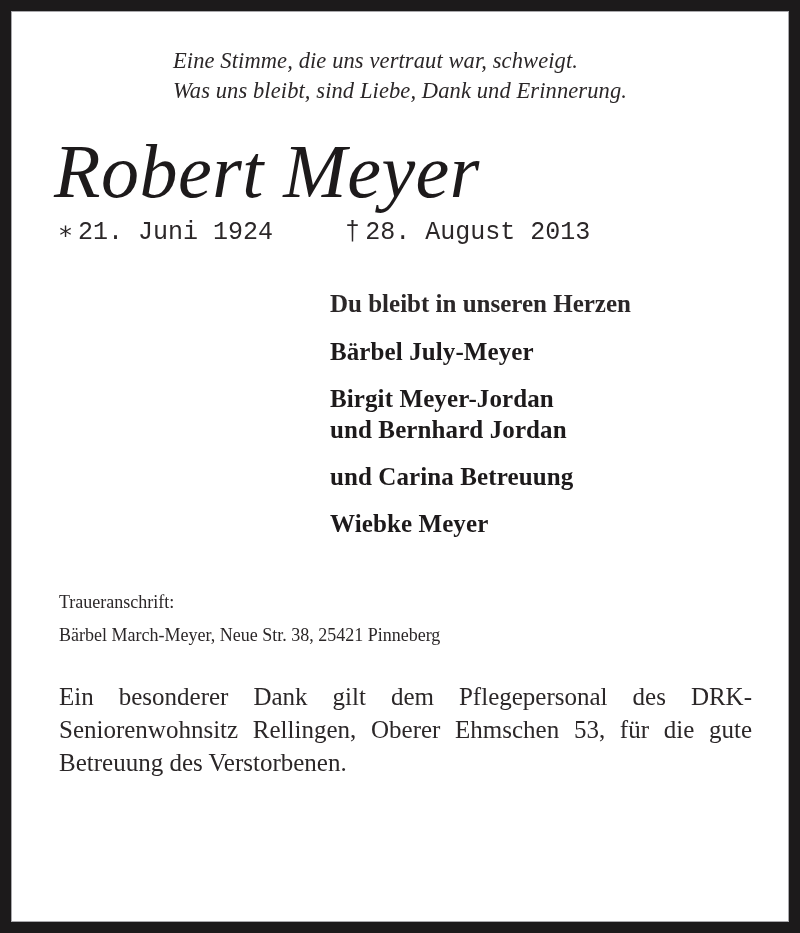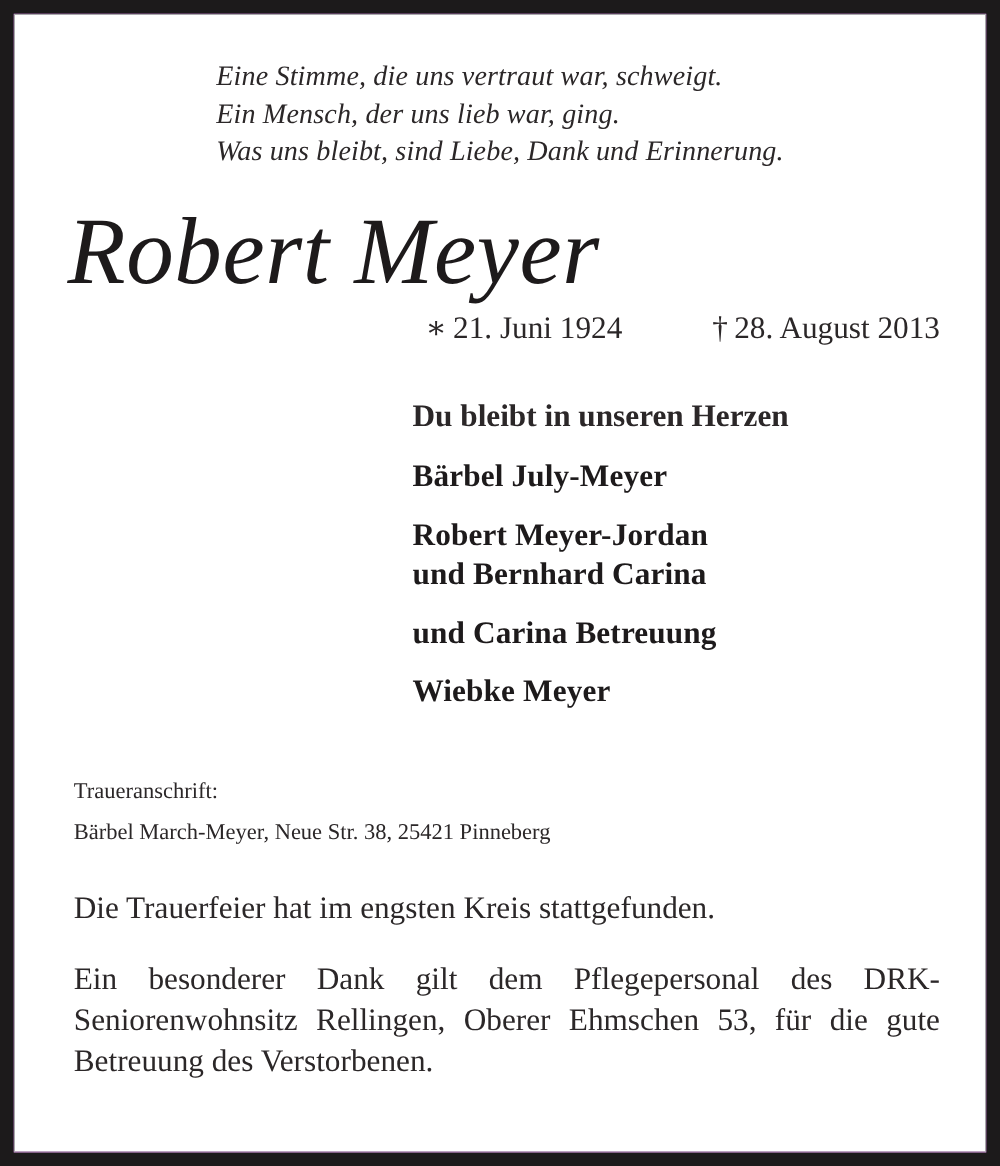--- a/index.html
+++ b/index.html
@@ -21,21 +21,21 @@
     width: 800px;
     height: 933px;
     background: #1c1a1b;
     padding: 11px;
   }
 
   .inner-frame {
     box-sizing: border-box;
     width: 100%;
     height: 100%;
-    background: #a21caf;
+    background: #fdba74;
     border: 1px solid #a9a8ac;
     position: relative;
   }
 
   .sheet {
     box-sizing: border-box;
     width: 100%;
     height: 100%;
     background: #ffffff;
     padding: 34px 36px 20px 36px;
@@ -73,25 +73,26 @@
     letter-spacing: 0.5px;
     color: #1d1a1b;
     margin: 0;
     padding-left: 6px;
   }
 
   
   .dates {
     margin: 2px 0 0 0;
     padding: 0 0 0 10px;
-    text-align: right;
+    text-align: left;
     font-size: 25px;
     line-height: 34px;
     color: #2b2728;
     white-space: nowrap;
+    font-family: Liberation Mono, monospace;
   }
   .date-item {
     display: inline-block;
   }
   .date-sep {
     display: inline-block;
     width: 72px;
   }
   .date-mark {
     display: inline-block;
@@ -158,59 +159,57 @@
 </head>
 <body>
 
 <div id="notice">
   <div class="inner-frame">
     <div class="sheet">
 
       <div class="verse">
         <div class="verse-inner">
           <div class="verse-line">Eine Stimme, die uns vertraut war, schweigt.</div>
-          <div class="verse-line">Ein Mensch, der uns lieb war, ging.</div>
           <div class="verse-line">Was uns bleibt, sind Liebe, Dank und Erinnerung.</div>
         </div>
       </div>
 
       <div class="name-block">
         <div class="deceased-name">Robert Meyer</div>
       </div>
 
       <div class="dates">
         <span class="date-item"><span class="date-mark">∗</span><span>21. Juni 1924</span></span><span class="date-sep"></span><span class="date-item"><span class="date-mark">†</span><span>28. August 2013</span></span>
       </div>
 
       <div class="family">
         <div class="family-intro">Du bleibt in unseren Herzen</div>
 
         <div class="family-group">
           <div class="family-line">Bärbel July-Meyer</div>
         </div>
 
         <div class="family-group">
-          <div class="family-line">Robert Meyer-Jordan</div>
-          <div class="family-line">und Bernhard Carina</div>
+          <div class="family-line">Birgit Meyer-Jordan</div>
+          <div class="family-line">und Bernhard Jordan</div>
         </div>
 
         <div class="family-group">
           <div class="family-line">und Carina Betreuung</div>
         </div>
 
         <div class="family-group">
           <div class="family-line">Wiebke Meyer</div>
         </div>
       </div>
 
       <div class="address">
         <div class="address-line">Traueranschrift:</div>
         <div class="address-line">Bärbel March-Meyer, Neue Str. 38, 25421 Pinneberg</div>
       </div>
 
       <div class="closing">
-        <p class="closing-para">Die Trauerfeier hat im engsten Kreis stattgefunden.</p>
         <p class="closing-para justified">Ein besonderer Dank gilt dem Pflegepersonal des DRK-Seniorenwohnsitz Rellingen, Oberer Ehmschen 53, für die gute Betreuung des Verstorbenen.</p>
       </div>
 
     </div>
   </div>
 </div>
 
 </body></html>

